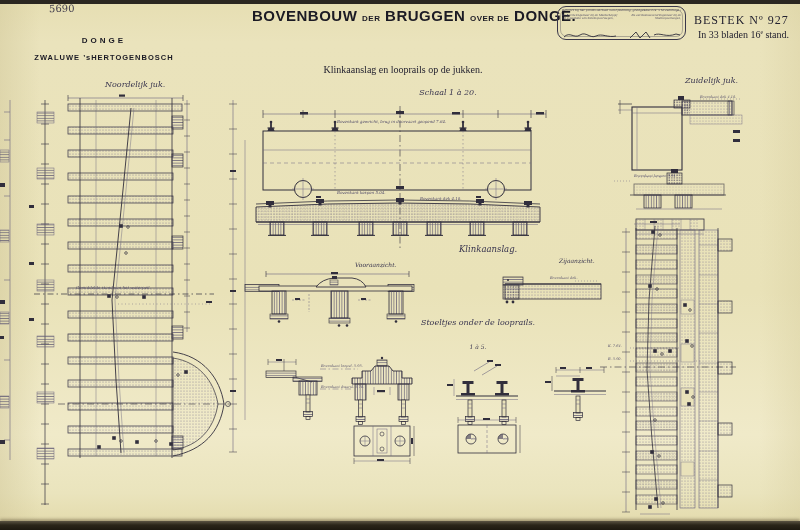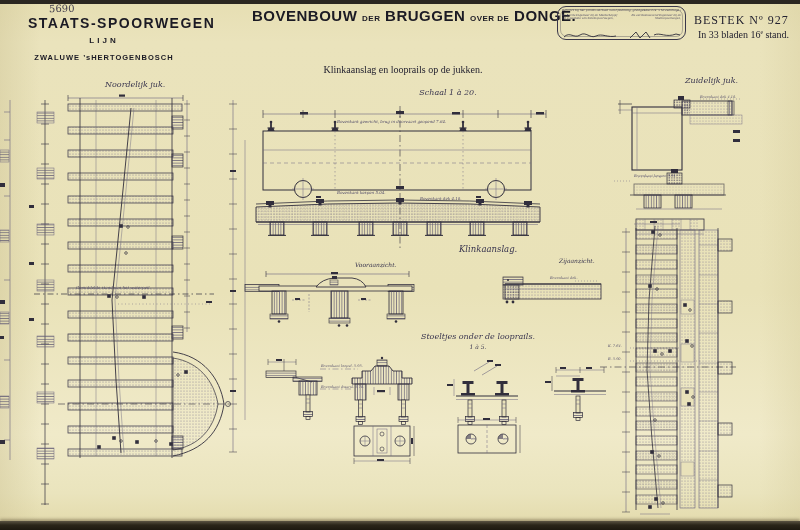--- a/index.html
+++ b/index.html
@@ -481,22 +481,21 @@
         <use href="#bt" x="656" y="499"></use>
           <use href="#bc" x="663" y="503"></use>
           <use href="#bt" x="650" y="507"></use>
       </g>
       <path d="M640,514 h30" stroke="#6c6680" stroke-width="0.5"></path>
     </g>
   </svg>
 
   <div class="abs scr" style="left:6px;top:3px;font-size:10px;font-style:normal;transform:rotate(-1deg);color:#45414f">5690</div>
 
-  <div class="abs blk ctr" style="left:28px;top:15px;width:152px;font-size:14px;letter-spacing:1.5px">STAATS-SPOORWEGEN</div>
-  <div class="abs blk ctr" style="left:28px;top:36px;width:152px;font-size:8px;letter-spacing:3px">LIJN</div>
+  <div class="abs blk ctr" style="left:28px;top:36px;width:152px;font-size:8px;letter-spacing:3px">DONGE</div>
   <div class="abs blk ctr" style="left:20px;top:53px;width:168px;font-size:7.5px;letter-spacing:1px">ZWALUWE ’sHERTOGENBOSCH</div>
 
   <div class="abs blk ctr" style="left:252px;top:7px;width:300px;font-size:15px;letter-spacing:0.5px">
     <span>BOVENBOUW</span>
     <span style="font-size:8px">DER</span>
     <span>BRUGGEN</span>
     <span style="font-size:8px">OVER DE</span>
     <span>DONGE.</span>
   </div>
   <div class="abs ser ctr" style="left:255px;top:64px;width:296px;font-size:10px">Klinkaanslag en looprails op de jukken.</div>
@@ -518,21 +517,21 @@
   <div class="abs ser" style="left:694px;top:13px;font-size:12px;font-weight:normal;letter-spacing:1px">BESTEK Nº 927</div>
   <div class="abs ser" style="left:698px;top:29px;font-size:10px">
     <span>In 33 bladen 16</span><sup>e</sup><span> stand.</span>
   </div>
 
   <div class="abs scr" style="left:62px;top:80px;font-size:8px">Noordelijk juk.</div>
   <div class="abs scr" style="left:642px;top:76px;font-size:8px">Zuidelijk juk.</div>
   <div class="abs scr" style="left:416px;top:244px;font-size:8.5px">Klinkaanslag.</div>
   <div class="abs scr" style="left:312px;top:261px;font-size:6px">Vooraanzicht.</div>
   <div class="abs scr" style="left:516px;top:257px;font-size:6px">Zijaanzicht.</div>
-  <div class="abs scr ctr" style="left:370px;top:332px;width:130px;font-size:8px">Stoeltjes onder de looprails.</div>
+  <div class="abs scr ctr" style="left:370px;top:318px;width:130px;font-size:8px">Stoeltjes onder de looprails.</div>
   <div class="abs scr ctr" style="left:370px;top:343px;width:130px;font-size:6px">1 à 5.</div>
 
   <div class="abs tiny" style="left:337px;top:119px;font-size:4px">Bovenkant gewricht, brug in doorvaart geopend 7.64.</div>
   <div class="abs tiny" style="left:337px;top:190px;font-size:4px">Bovenkant kespen 5.04.</div>
   <div class="abs tiny" style="left:420px;top:196px;font-size:4px">Bovenkant dek 4.10.</div>
   <div class="abs tiny" style="left:550px;top:276px;font-size:3.5px">Bovenkant dek.</div>
   <div class="abs tiny" style="left:321px;top:364px;font-size:3.5px">Bovenkant loopvl. 5.95.</div>
   <div class="abs tiny" style="left:321px;top:385px;font-size:3.5px">Bovenkant dwarsl. 5.70.</div>
   <div class="abs tiny" style="left:608px;top:344px;font-size:3.5px">K. 7.64.</div>
   <div class="abs tiny" style="left:608px;top:357px;font-size:3.5px">B. 5.90.</div>

